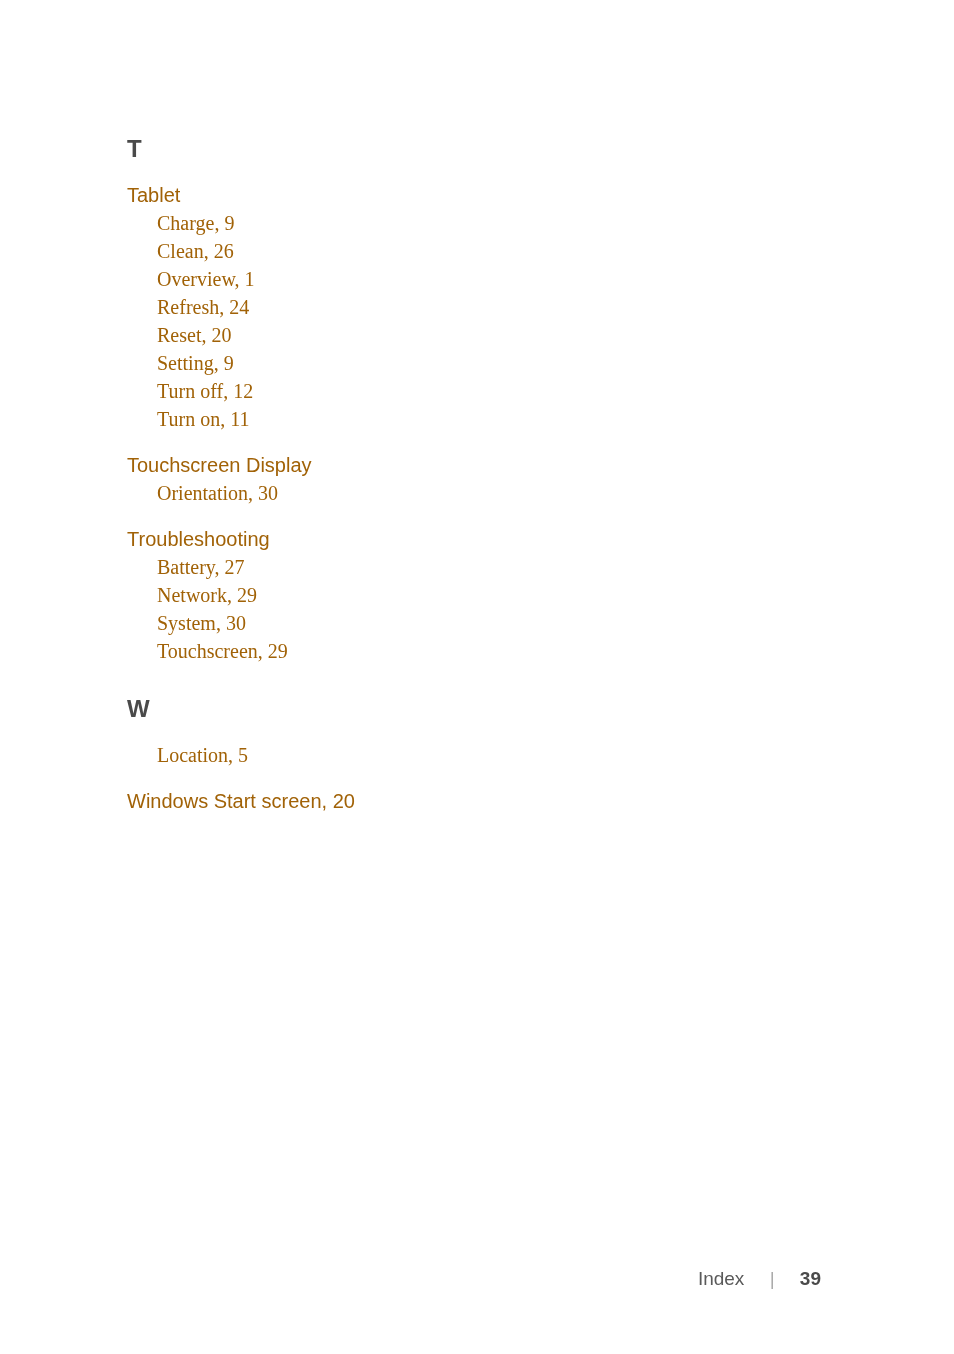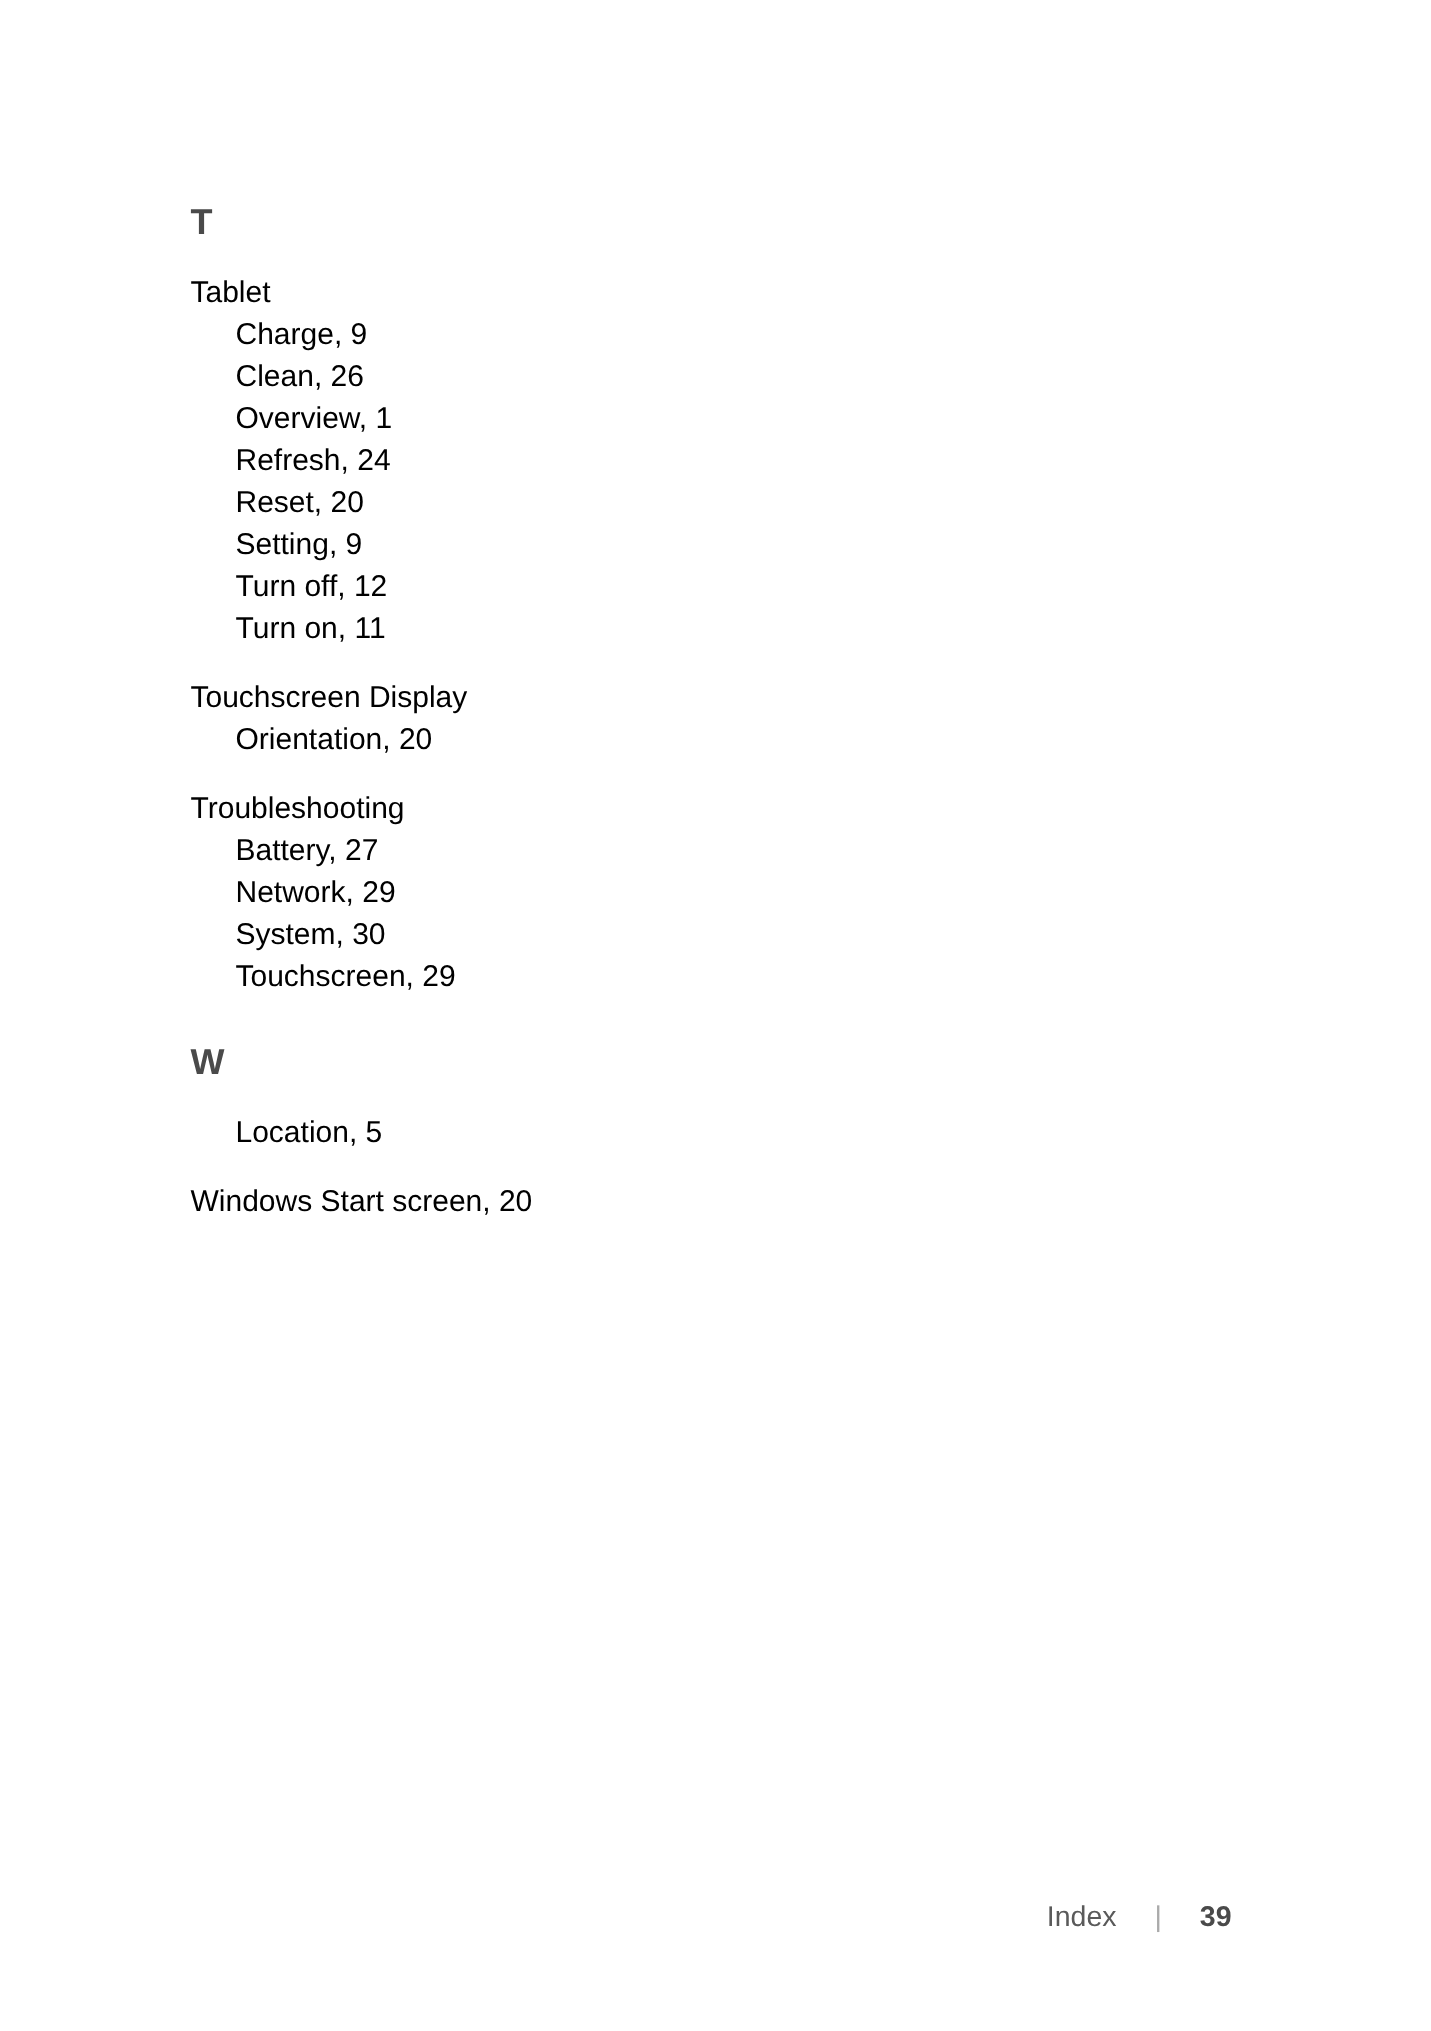--- a/index.html
+++ b/index.html
@@ -20,29 +20,30 @@
       padding-left: 127px;
     }
     .section-letter {
       font-size: 24px;
       font-weight: 700;
       color: #4a4a4a;
       margin-bottom: 18px;
     }
     .entry {
       font-size: 20px;
-      color: #000000;
+      color: #a16207;
       line-height: 1.4;
       margin-bottom: 18px;
     }
     .main-term {
       padding-left: 0;
     }
     .sub-term {
       padding-left: 30px;
+      font-family: Liberation Serif, serif;
     }
     .footer {
       position: absolute;
       bottom: 64px;
       right: 133px;
       font-size: 19px;
       color: #5a5a5a;
     }
     .footer-divider {
       color: #aaa;
@@ -67,21 +68,21 @@
     <div class="sub-term">Overview, 1</div>
     <div class="sub-term">Refresh, 24</div>
     <div class="sub-term">Reset, 20</div>
     <div class="sub-term">Setting, 9</div>
     <div class="sub-term">Turn off, 12</div>
     <div class="sub-term">Turn on, 11</div>
   </div>
 
   <div class="entry">
     <div class="main-term">Touchscreen Display</div>
-    <div class="sub-term">Orientation, 20</div>
+    <div class="sub-term">Orientation, 30</div>
   </div>
 
   <div class="entry">
     <div class="main-term">Troubleshooting</div>
     <div class="sub-term">Battery, 27</div>
     <div class="sub-term">Network, 29</div>
     <div class="sub-term">System, 30</div>
     <div class="sub-term">Touchscreen, 29</div>
   </div>
 

